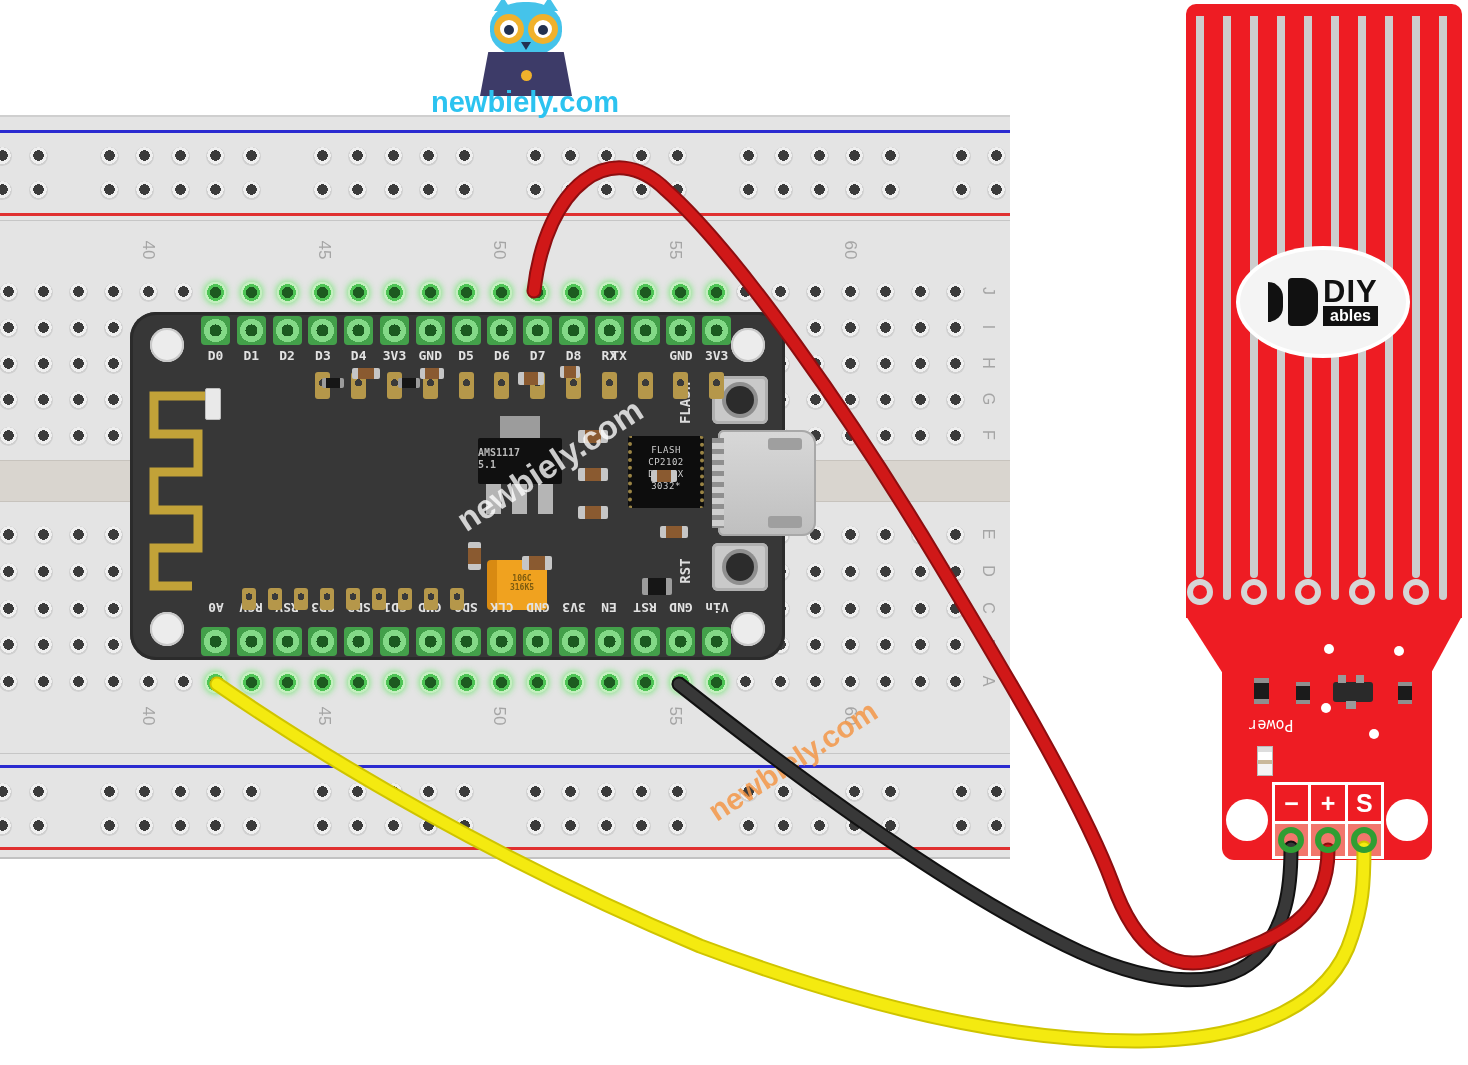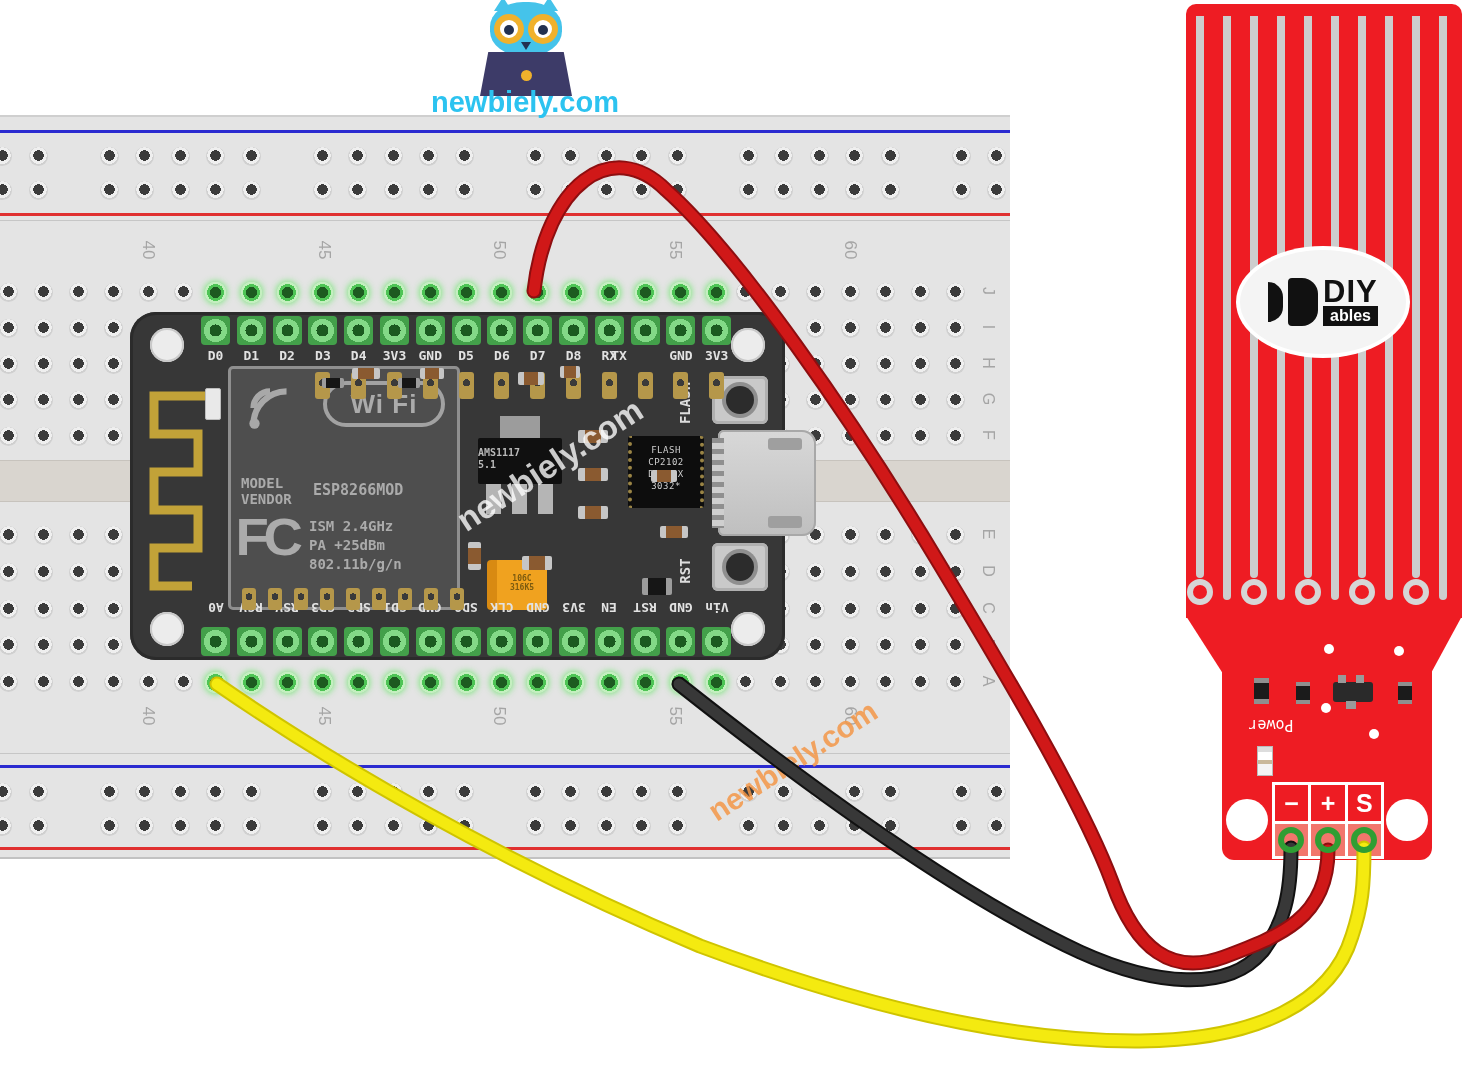--- a/index.html
+++ b/index.html
@@ -538,39 +538,20 @@
         <div class="bb-letter" style="left: 978px; top: 482px;">C</div>
         <div class="bb-letter" style="left: 978px; top: 518px;">B</div>
         <div class="bb-letter" style="left: 978px; top: 555px;">A</div>
       </div>
   </div>
 
   <div id="mcu">
     <svg class="ant-icon" width="92" height="210" viewBox="0 0 92 210" style="left:6px;top:76px;">
       <path d="M84 8 H18 V46 H62 V84 H18 V122 H62 V160 H18 V198 H56" stroke="#c2a238" stroke-width="9" fill="none"></path>
     </svg>
-    <div id="esp-module">
-      <svg class="ant-icon" width="62" height="62" viewBox="0 0 60 60">
-        <g stroke="#a8a8a8" fill="none" stroke-width="6">
-          <path d="M14 46 A32 32 0 0 1 46 14"></path>
-            <path d="M14 30 A16 16 0 0 1 30 14"></path>
-        </g>
-          <circle cx="15" cy="45" r="5" fill="#a8a8a8"></circle>
-      </svg>
-      <div class="wifi-pill">Wi Fi</div>
-      <div class="mod-line" style="left:10px;top:106px;">MODEL</div>
-      <div class="mod-line" style="left:10px;top:122px;">VENDOR</div>
-      <div class="mod-name">ESP8266MOD</div>
-      <div class="fcc">FC</div>
-      <div class="specs">
-        <div>ISM 2.4GHz</div>
-        <div>PA  +25dBm</div>
-        <div>802.11b/g/n</div>
-      </div>
-    </div>
     <div id="ams-tab"></div>
     <div id="ams">
       <div>AMS1117</div>
       <div>5.1</div>
     </div>
     <div class="ams-leg" style="left:356px;"></div>
     <div class="ams-leg" style="left:382px;"></div>
     <div class="ams-leg" style="left:408px;"></div>
     <div id="cp">
       <div>FLASH</div>

